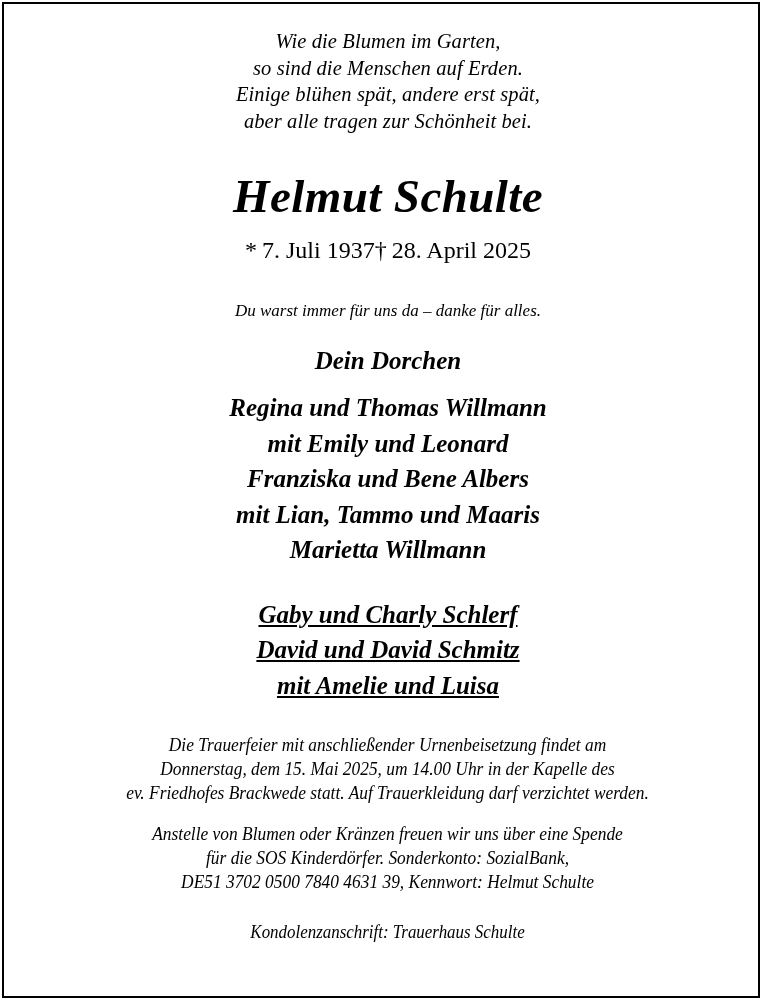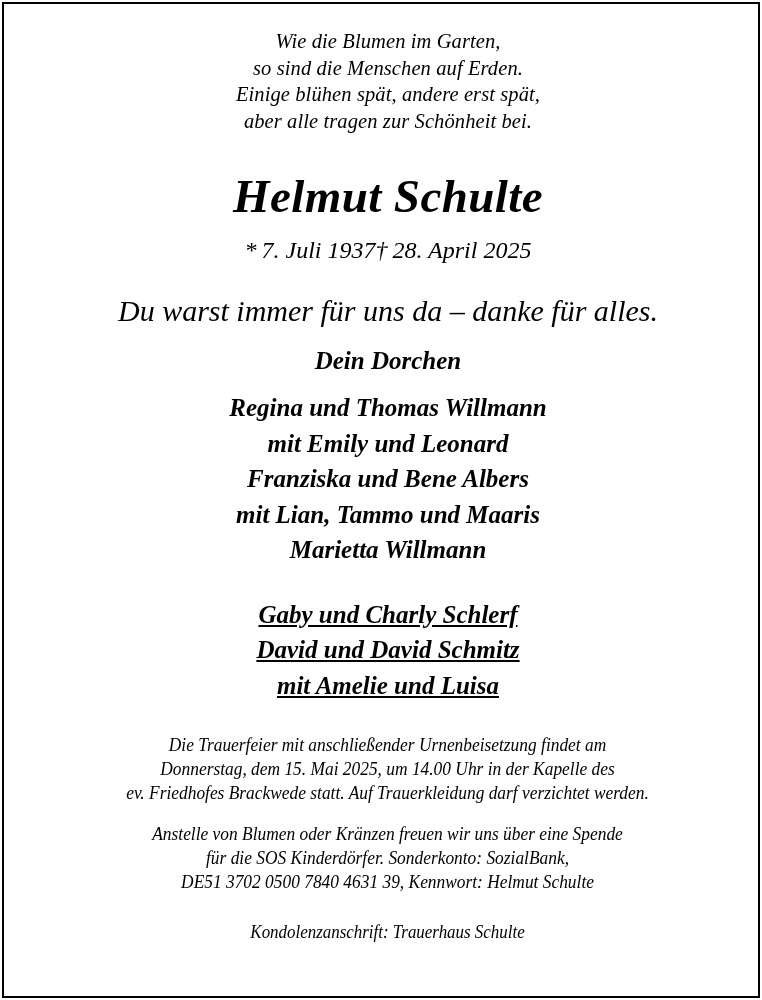--- a/index.html
+++ b/index.html
@@ -64,34 +64,33 @@
     font-style: italic;
     font-size: 47px;
     line-height: 52px;
     letter-spacing: .4px;
     margin-top: 36px;
     white-space: nowrap;
   }
 
   
   .dates {
-    font-style: italic;
     font-size: 24px;
     line-height: 28px;
     margin-top: 14px;
     display: flex;
     white-space: nowrap;
     text-align: right;
   }
   .dates .sym { padding-right: 5px; }
 
   
   .dedication {
     font-style: italic;
-    font-size: 30px;
+    font-size: 17px;
     line-height: 30px;
     margin-top: 32px;
     white-space: nowrap;
   }
 
   
   .signer {
     font-style: italic;
     font-weight: bold;
     font-size: 25px;

